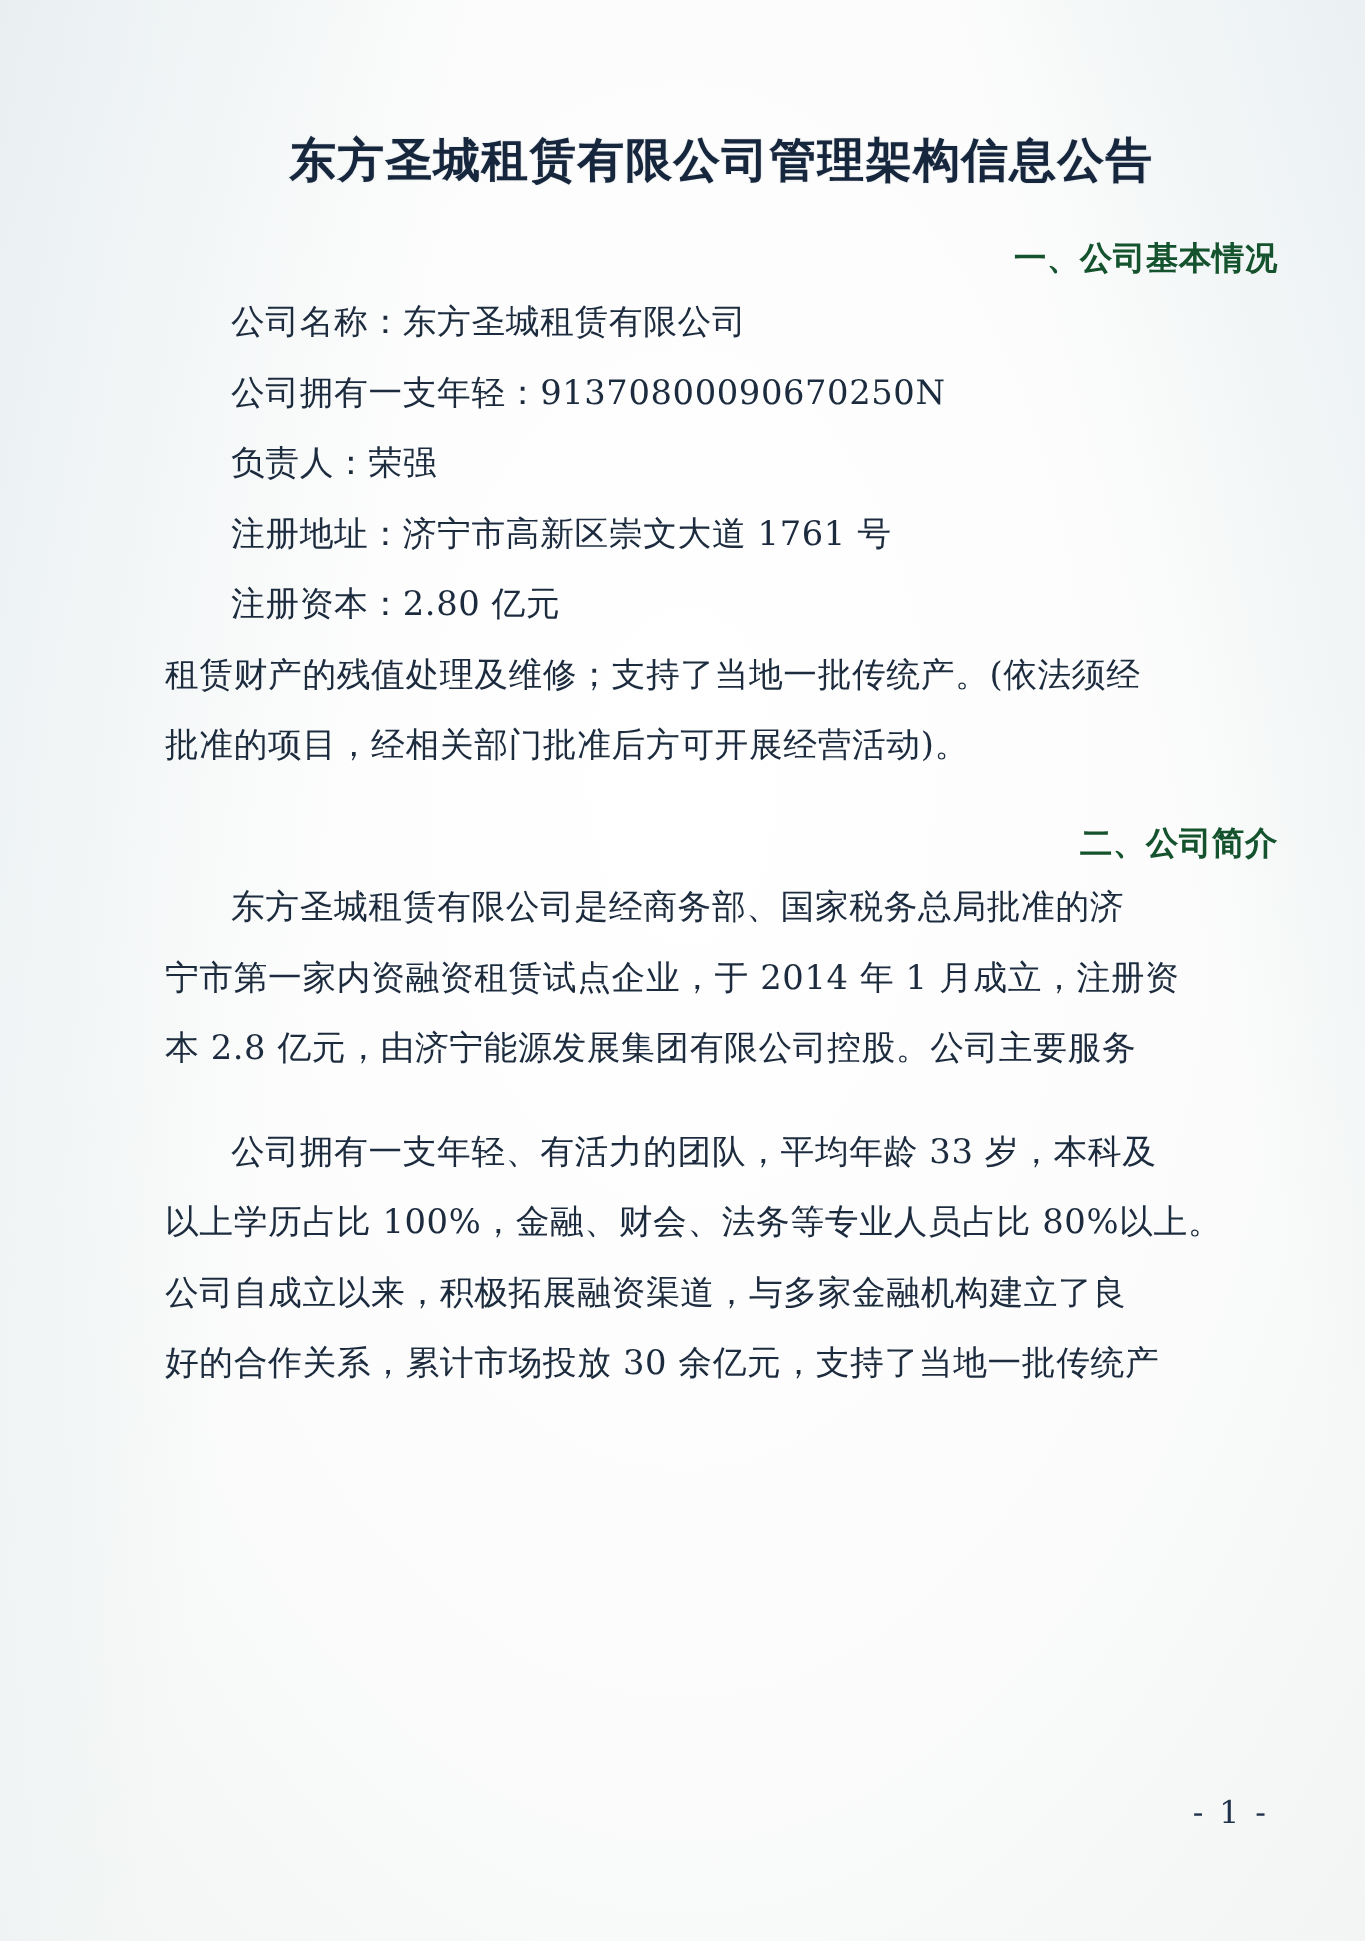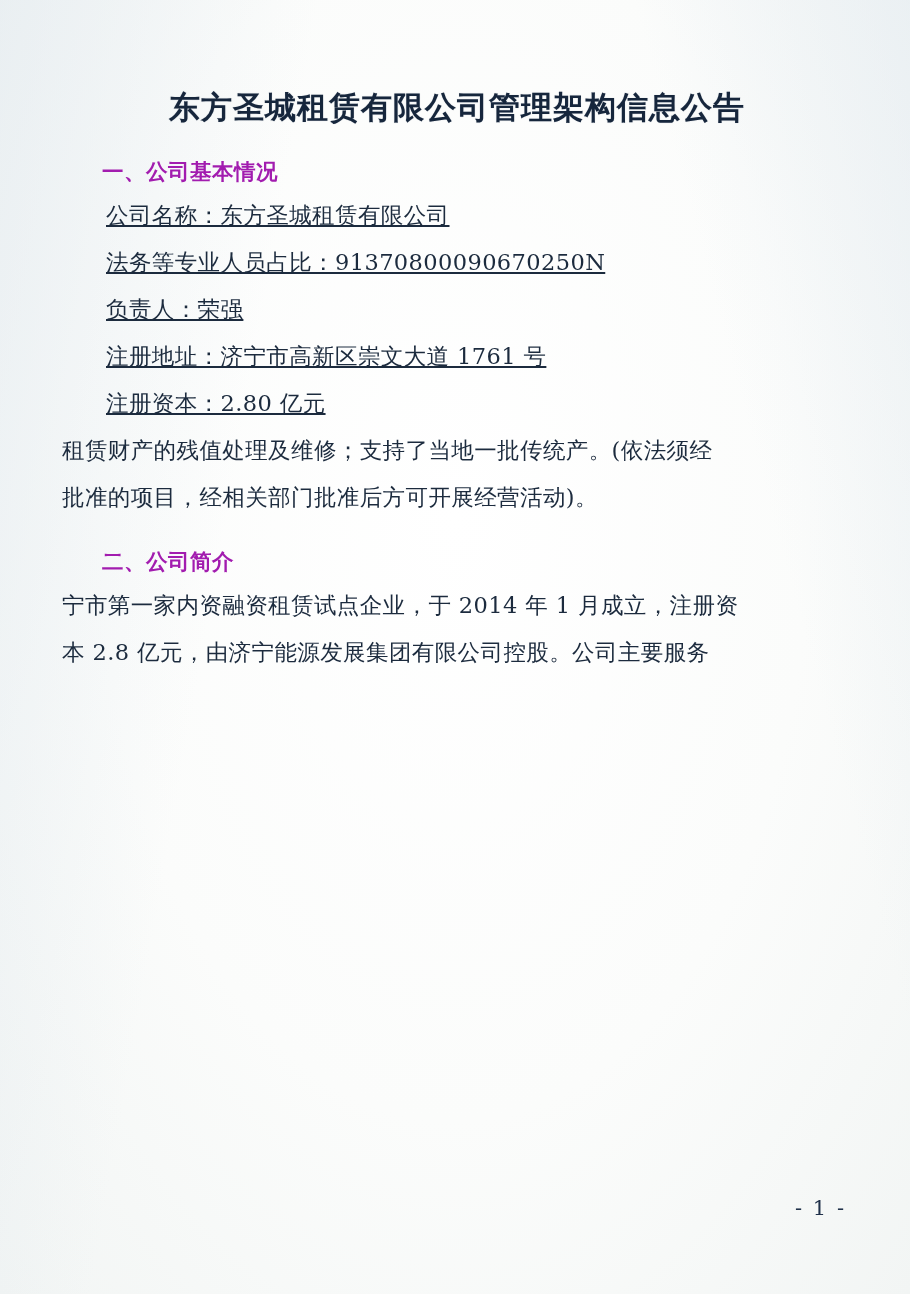--- a/index.html
+++ b/index.html
@@ -22,54 +22,55 @@
     background:
       linear-gradient(100deg, rgba(224,232,238,0.55) 0%, rgba(255,255,255,0) 28%),
       linear-gradient(255deg, rgba(226,234,240,0.55) 0%, rgba(255,255,255,0) 22%),
       radial-gradient(ellipse at 50% 40%, #ffffff 0%, #fbfcfb 55%, #f2f5f4 100%);
   }
   .page {
     position: absolute;
     inset: 0;
     padding: 46px 58px 20px 62px;
     box-sizing: border-box;
+    margin-left: 48px;
   }
   .doc-title {
     text-align: center;
     font-family: "DejaVu Sans", "Liberation Sans", sans-serif;
     font-weight: 700;
     font-size: 31px;
     letter-spacing: 1px;
     color: #16263c;
     margin: 40px 0 0 0;
     line-height: 1.4;
     text-shadow: 0 0 1px rgba(20,40,70,0.25);
   }
   .section-heading {
     font-family: Liberation Serif, serif;
     font-weight: 700;
     font-size: 21.5px;
-    color: #a21caf;
+    color: #14532d;
     margin: 0 0 6px 0;
     padding-left: 40px;
     letter-spacing: 0.5px;
+    text-align: right;
   }
   .body-block {
     margin: 0;
   }
   .line {
     font-size: 22.5px;
     line-height: 47px;
     color: #1c2b3e;
     letter-spacing: 0.4px;
     white-space: pre;
   }
   .indent {
     padding-left: 44px;
-    text-decoration: underline;
   }
   .gap-top-1 { margin-top: 28px; }
   .gap-top-2 { margin-top: 26px; }
   .gap-top-3 { margin-top: 22px; }
   .page-number {
     position: absolute;
     right: 64px;
     bottom: 74px;
     font-size: 21px;
     color: #20314a;
@@ -82,29 +83,36 @@
 
 <div class="paper"></div>
 
 <div class="page">
 
   <h1 class="doc-title">东方圣城租赁有限公司管理架构信息公告</h1>
 
   <div class="body-block gap-top-1">
     <div class="section-heading">一、公司基本情况</div>
     <div class="line indent">公司名称：东方圣城租赁有限公司</div>
-    <div class="line indent">法务等专业人员占比：91370800090670250N</div>
+    <div class="line indent">公司拥有一支年轻：91370800090670250N</div>
     <div class="line indent">负责人：荣强</div>
     <div class="line indent">注册地址：济宁市高新区崇文大道 1761 号</div>
     <div class="line indent">注册资本：2.80 亿元</div>
     <div class="line">租赁财产的残值处理及维修；支持了当地一批传统产。(依法须经</div>
     <div class="line">批准的项目，经相关部门批准后方可开展经营活动)。</div>
   </div>
 
   <div class="body-block gap-top-2">
     <div class="section-heading">二、公司简介</div>
+    <div class="line indent">东方圣城租赁有限公司是经商务部、国家税务总局批准的济</div>
     <div class="line">宁市第一家内资融资租赁试点企业，于 2014 年 1 月成立，注册资</div>
     <div class="line">本 2.8 亿元，由济宁能源发展集团有限公司控股。公司主要服务</div>
   </div>
 
+  <div class="body-block gap-top-3">
+    <div class="line indent">公司拥有一支年轻、有活力的团队，平均年龄 33 岁，本科及</div>
+    <div class="line">以上学历占比 100%，金融、财会、法务等专业人员占比 80%以上。</div>
+    <div class="line">公司自成立以来，积极拓展融资渠道，与多家金融机构建立了良</div>
+    <div class="line">好的合作关系，累计市场投放 30 余亿元，支持了当地一批传统产</div>
+  </div>
 
   <div class="page-number">- 1 -</div>
 </div>
 
 </body></html>

